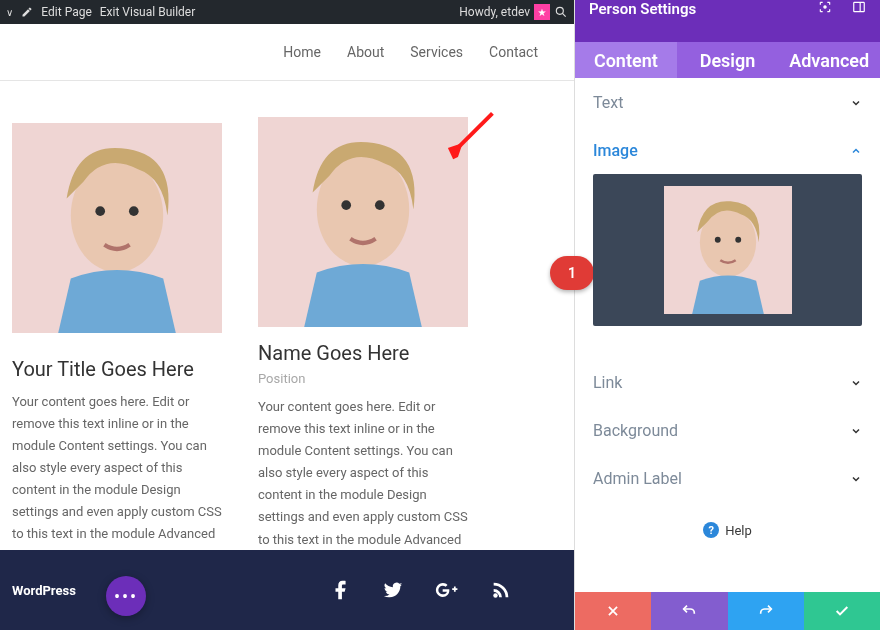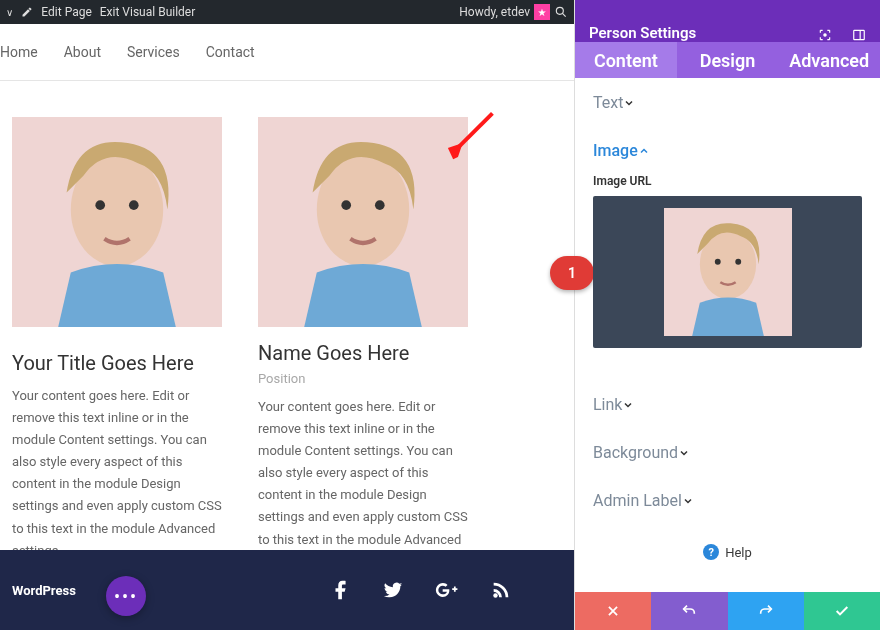--- a/index.html
+++ b/index.html
@@ -12,53 +12,53 @@
 
   .wp-bar { height: 24px; background: #23282d; color: #ddd; font-size: 12px; display: flex; align-items: center; padding: 0 6px; position: relative; }
   .wp-bar .left { display: flex; align-items: center; gap: 8px; }
   .wp-bar .right { margin-left: auto; display: flex; align-items: center; gap: 4px; }
   .wp-bar .pencil { width: 12px; height: 12px; }
   .wp-bar a { color: #ddd; cursor: pointer; }
   .wp-star { width: 16px; height: 16px; background: #ff3fa4; display: inline-flex; align-items: center; justify-content: center; font-size: 10px; color: #fff; }
   .wp-search { width: 14px; height: 14px; }
   .wp-chev { font-size: 10px; }
 
-  .nav-row { height: 56px; display: flex; align-items: center; justify-content: flex-start; gap: 26px; padding-right: 36px; font-size: 14px; color: #666; cursor: pointer; }
+  .nav-row { height: 56px; display: flex; align-items: center; justify-content: flex-end; gap: 26px; padding-right: 36px; font-size: 14px; color: #666; cursor: pointer; }
   .nav-sep { border-bottom: 1px solid #e5e5e5; }
 
-  .cards { display: flex; gap: 36px; padding: 36px 12px 20px 12px; }
+  .cards { display: flex; gap: 36px; padding: 36px 12px 20px 12px; align-items: center; }
   .card { width: 210px; }
   .portrait { width: 210px; height: 210px; background: #efd5d3; position: relative; overflow: hidden; }
   .card h3 { font-weight: 400; color: #333; margin-top: 24px; font-size: 20px; }
   .card .pos { color: #a8a8a8; font-size: 13px; margin-top: 6px; }
   .card p.body { color: #666; font-size: 13px; line-height: 1.7; margin-top: 10px; }
 
   .footer { position: absolute; left: 0; right: 0; bottom: 0; height: 80px; background: #1f2749; color: #fff; display: flex; align-items: center; padding: 0 12px; }
   .footer .brand { font-weight: 700; font-size: 13px; }
   .footer .social { margin-left: auto; display: flex; gap: 30px; padding-right: 50px; font-size: 22px; }
   .fab-more { position: absolute; left: 106px; bottom: 14px; width: 40px; height: 40px; border-radius: 50%; background: #6c2eb9; display: flex; align-items: center; justify-content: center; color: #fff; font-size: 18px; letter-spacing: 2px; box-shadow: 0 2px 8px rgba(0,0,0,.3); cursor: pointer; }
 
   
   .red-arrow { position: absolute; left: 444px; top: 118px; transform: rotate(-25deg); }
   .callout { position: absolute; left: 550px; top: 256px; width: 44px; height: 34px; background: #e03b36; border-radius: 17px; display: flex; align-items: center; justify-content: center; color: #fff; font-weight: 600; font-size: 14px; box-shadow: 0 2px 4px rgba(0,0,0,.3); }
   .callout::before { content: ""; position: absolute; right: -8px; top: 10px; border: 8px solid transparent; border-left-color: #e03b36; }
 
   
   .panel { flex: 1; display: flex; flex-direction: column; background: #fff; }
-  .panel-head { background: #6c2eb9; color: #fff; height: 42px; display: flex; align-items: flex-end; padding: 0 14px; font-weight: 600; font-size: 15px; position: relative; }
+  .panel-head { background: #6c2eb9; color: #fff; height: 42px; display: flex; align-items: flex-start; padding: 0 14px; font-weight: 600; font-size: 15px; position: relative; }
   .panel-head .hbtn { margin-left: auto; display: flex; gap: 20px; }
   .panel-head svg { width: 14px; height: 14px; }
 
   .panel-tabs { display: flex; background: #9460df; color: #fff; height: 36px; font-size: 18px; }
   .panel-tabs .tab { flex: 1; display: flex; align-items: center; justify-content: center; cursor: pointer; font-weight: 600; }
   .panel-tabs .tab.active { background: #a57be9; }
 
   .panel-body { flex: 1; padding: 0 18px 0 18px; overflow-y: auto; position: relative; }
   .section { border-top: 1px solid transparent; padding: 14px 0; }
-  .section .sec-head { display: flex; align-items: center; cursor: pointer; }
+  .section .sec-head { display: flex; align-items: center; justify-content: space-between; cursor: pointer; }
   .section .sec-title { font-size: 16px; color: #7d8a99; }
   .section.open .sec-title { color: #2b87da; font-weight: 500; }
   .section .chev { color: #333; }
   .section.open .chev { color: #2b87da; }
   .sec-content { margin-top: 14px; }
 
   .field-label { font-size: 12px; font-weight: 600; color: #333; margin-bottom: 8px; }
   .image-well { background: #3b4758; height: 152px; display: flex; align-items: center; justify-content: center; border-radius: 2px; }
   .image-well .thumb { width: 128px; height: 128px; background: #efd5d3; position: relative; overflow: hidden; }
 
@@ -213,21 +213,20 @@
       </div>
 
       <div class="section open">
         <div class="sec-head">
           <span class="sec-title">Image</span>
           <svg class="chev" width="12" height="12" viewBox="0 0 24 24" fill="none" stroke="currentColor" stroke-width="3">
               <path d="M6 15l6-6 6 6"></path>
             </svg>
         </div>
         <div class="sec-content">
-          <div class="field-label">Image URL</div>
           <div class="image-well">
             <div class="thumb face">
               <svg viewBox="0 0 100 100" preserveAspectRatio="xMidYMid slice">
                 <rect width="100" height="100" fill="#efd5d3"></rect>
                 <ellipse cx="50" cy="44" rx="22" ry="27" fill="#e9c7b0"></ellipse>
                 <path d="M26 36 Q30 10 52 12 Q78 14 74 44 Q72 26 60 22 Q44 14 34 28 Q28 34 26 36 Z" fill="#c9a971"></path>
                 <path d="M22 100 L28 74 Q50 66 72 74 L78 100 Z" fill="#6ea9d6"></path>
                 <circle cx="42" cy="42" r="2.3" fill="#333"></circle>
                   <circle cx="58" cy="42" r="2.3" fill="#333"></circle>
                 <path d="M44 58 Q50 62 56 58" stroke="#b0736b" stroke-width="2" fill="none"></path>

